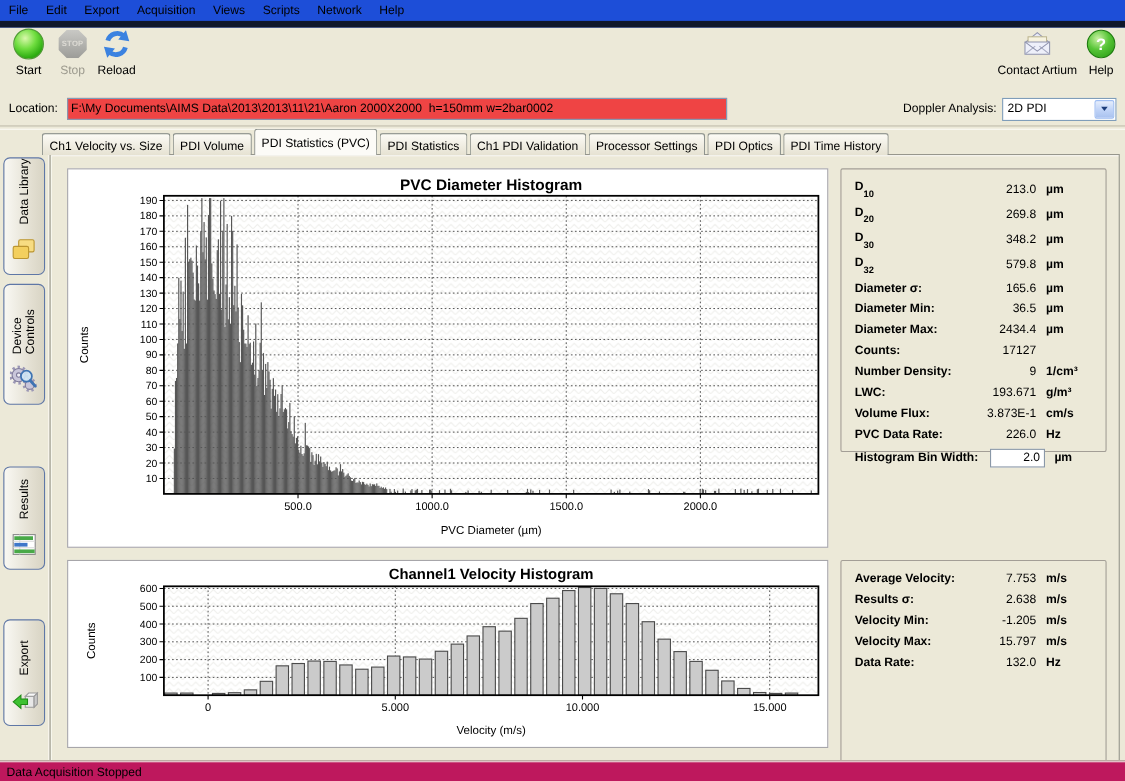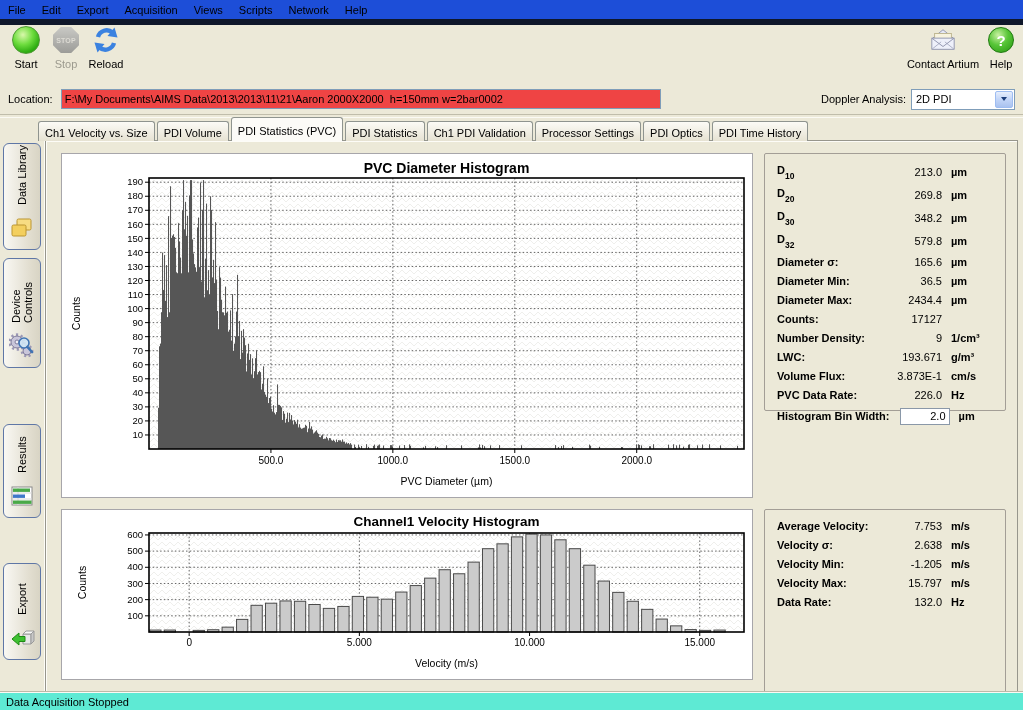--- a/index.html
+++ b/index.html
@@ -69,21 +69,21 @@
   #stats-bottom{left:718px;top:368px;width:242px;height:216px;padding-top:6px;}
   .stat-row{display:flex;align-items:center;height:19px;padding:0 8px 0 12px;}
   .stat-row.dsub{height:23px;}
   .stat-label{flex:1;font-weight:bold;white-space:nowrap;}
   .stat-label sub{font-size:8.5px;font-weight:bold;position:relative;top:2px;letter-spacing:0;}
   .stat-value{width:72px;text-align:right;white-space:nowrap;}
   .stat-unit{width:46px;margin-left:9px;font-weight:bold;white-space:nowrap;}
   .binw-input{width:42px;height:15px;border:1px solid #8a98a8;background:#fff;
     font:11px "Liberation Sans",sans-serif;text-align:right;padding:0 3px;}
   
-  .statusbar{position:absolute;left:0;top:691px;width:100%;height:19px;background:#5eead4;
+  .statusbar{position:absolute;left:0;top:691px;width:100%;height:19px;background:#be185d;
     border-top:1px solid #bdbaa9;box-shadow:0 1px 0 #fbfaf4 inset;display:flex;align-items:center;}
   .status-text{margin-left:6px;}
 </style>
 </head>
 <body>
 
 <div class="menubar" id="menubar">
     <div class="menu-item">File</div>
     <div class="menu-item">Edit</div>
     <div class="menu-item">Export</div>
@@ -704,21 +704,21 @@
         <text transform="translate(24,72.5) rotate(-90)" text-anchor="middle" font-size="10.5">Counts</text>
       </svg>
     </div>
   <div class="stat-panel" id="stats-bottom">
       <div class="stat-row">
         <span class="stat-label">Average Velocity:</span>
         <span class="stat-value">7.753</span>
         <span class="stat-unit">m/s</span>
       </div>
       <div class="stat-row">
-        <span class="stat-label">Velocity σ:</span>
+        <span class="stat-label">Results σ:</span>
         <span class="stat-value">2.638</span>
         <span class="stat-unit">m/s</span>
       </div>
       <div class="stat-row">
         <span class="stat-label">Velocity Min:</span>
         <span class="stat-value">-1.205</span>
         <span class="stat-unit">m/s</span>
       </div>
       <div class="stat-row">
         <span class="stat-label">Velocity Max:</span>

